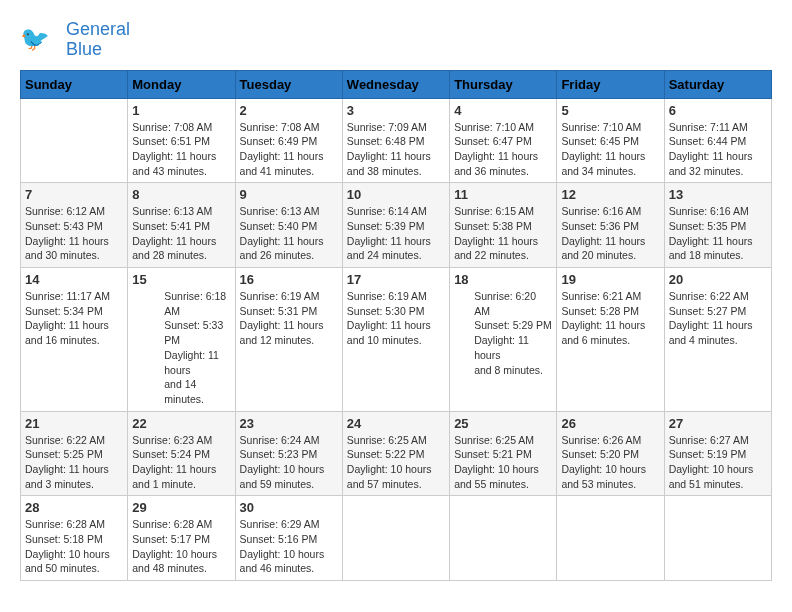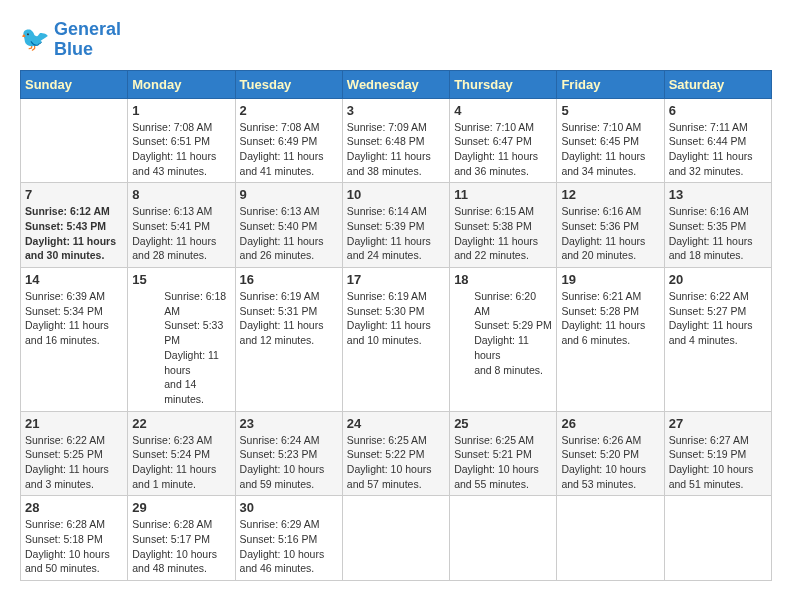--- a/index.html
+++ b/index.html
@@ -16,23 +16,24 @@
       align-items: flex-start;
       margin-bottom: 10px;
     }
     .logo {
       display: flex;
       align-items: center;
       gap: 4px;
     }
     .logo-text {
       font-size: 18px;
-      font-weight: bold;
+      font-weight: normal;
       color: #333;
       line-height: 1.1;
+      margin-left: 12px;
     }
     .logo-text span {
       color: #2e7dc9;
     }
     .logo-bird {
       width: 30px;
       height: 30px;
     }
     .title-block {
       text-align: right;
@@ -46,21 +47,21 @@
       font-size: 16px;
       color: #555;
     }
     .calendar {
       width: 100%;
       border-collapse: collapse;
       font-size: 11px;
     }
     .calendar th {
       background-color: #2e7dc9;
-      color: #fef9c3;
+      color: #000000;
       padding: 6px 4px;
       text-align: left;
       font-size: 13px;
       font-weight: bold;
       border: 1px solid #2566a8;
     }
     .calendar td {
       vertical-align: top;
       border: 1px solid #ccc;
       padding: 4px;
@@ -160,21 +161,21 @@
           <span class="day-number">6</span>
           <div class="cell-text" style="white-space: pre-line;">Sunrise: 7:11 AM
 Sunset: 6:44 PM
 Daylight: 11 hours
 and 32 minutes.</div>
         </td>
       </tr>
       <tr>
         <td>
           <span class="day-number">7</span>
-          <div class="cell-text" style="white-space: pre-line; font-weight: bold;">Sunrise: 6:12 AM
+          <div class="cell-text" style="white-space: pre-line;">Sunrise: 6:12 AM
 Sunset: 5:43 PM
 Daylight: 11 hours
 and 30 minutes.</div>
         </td>
         <td>
           <span class="day-number">8</span>
           <div class="cell-text" style="white-space: pre-line;">Sunrise: 6:13 AM
 Sunset: 5:41 PM
 Daylight: 11 hours
 and 28 minutes.</div>
@@ -211,21 +212,21 @@
           <span class="day-number">13</span>
           <div class="cell-text" style="white-space: pre-line;">Sunrise: 6:16 AM
 Sunset: 5:35 PM
 Daylight: 11 hours
 and 18 minutes.</div>
         </td>
       </tr>
       <tr>
         <td>
           <span class="day-number">14</span>
-          <div class="cell-text" style="white-space: pre-line;">Sunrise: 6:39 AM
+          <div class="cell-text" style="white-space: pre-line;">Sunrise: 11:17 AM
 Sunset: 5:34 PM
 Daylight: 11 hours
 and 16 minutes.</div>
         </td>
         <td>
           <span class="day-number">15</span>
           <div class="cell-text" style="white-space: pre-line; margin-left: 32px;">Sunrise: 6:18 AM
 Sunset: 5:33 PM
 Daylight: 11 hours
 and 14 minutes.</div>

